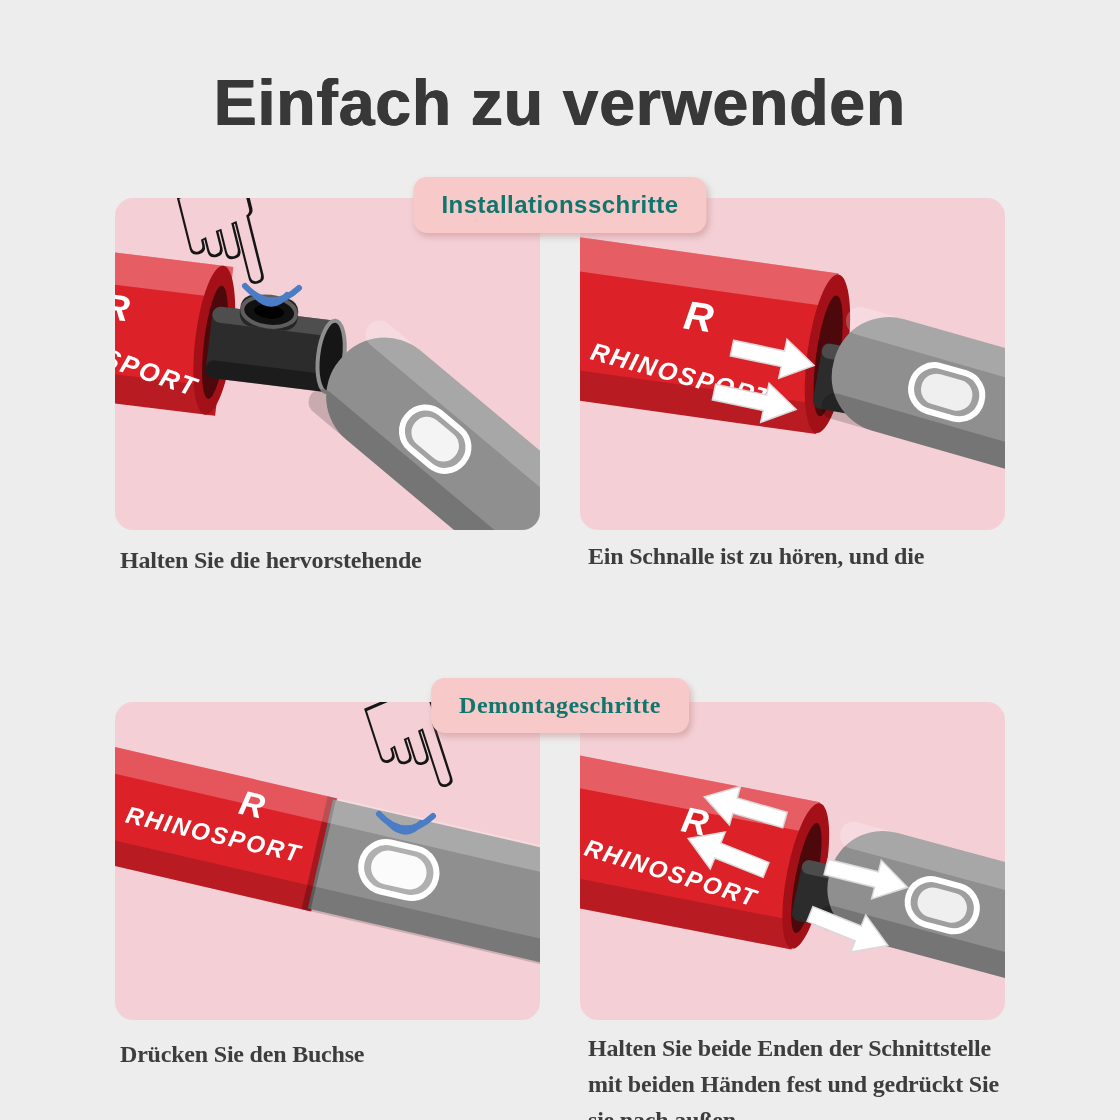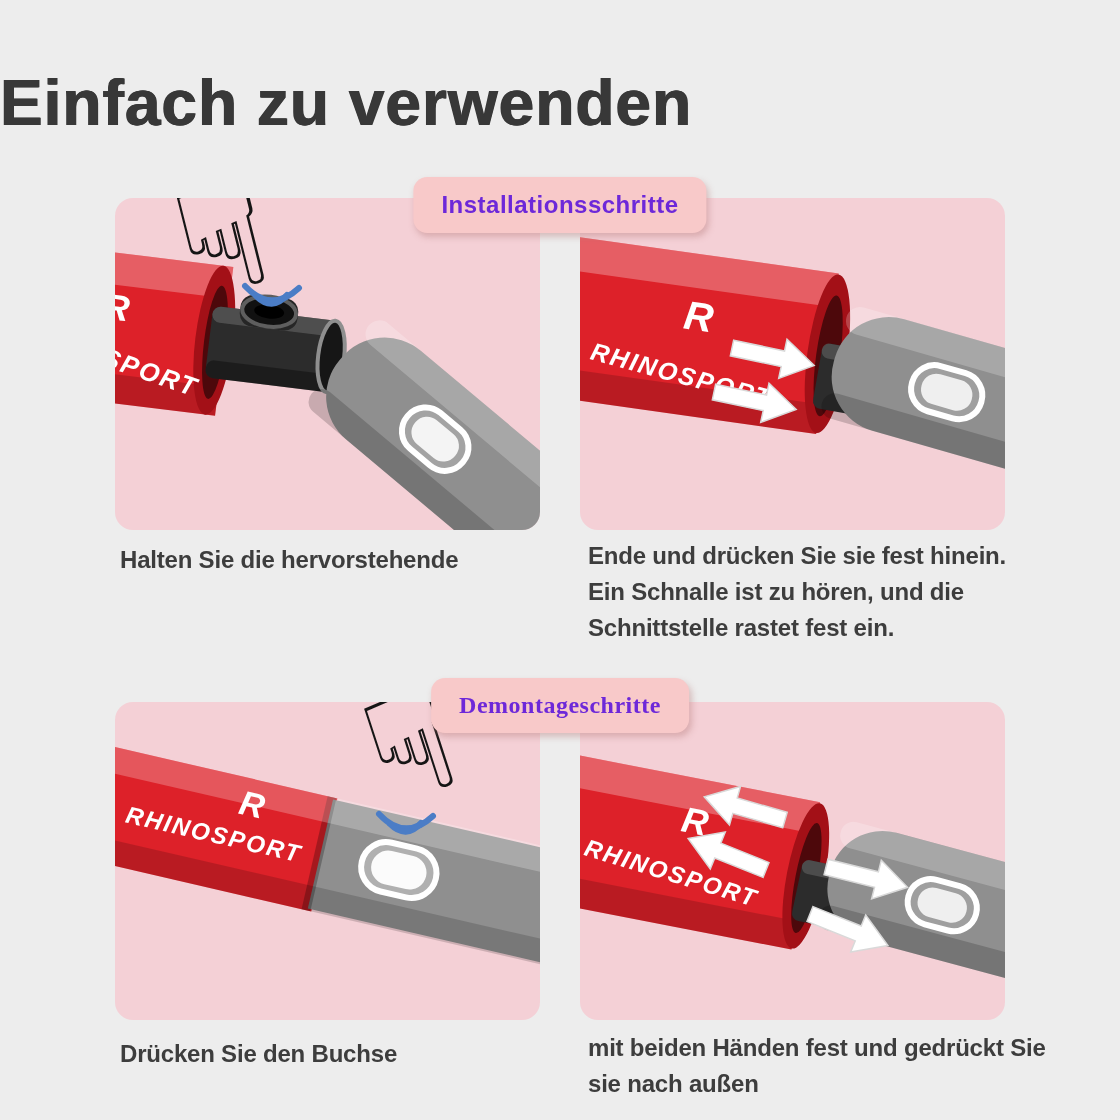--- a/index.html
+++ b/index.html
@@ -2,27 +2,27 @@
 <html><head>
 <meta charset="utf-8">
 <style>
   html,body{margin:0;padding:0;}
   body{
     width:1120px;height:1120px;position:relative;overflow:hidden;
     background:#ededed;
     font-family:"Liberation Sans",sans-serif;
   }
   .page-title{
-    position:absolute;top:66px;left:0;width:1120px;text-align:left;
+    position:absolute;top:66px;left:0;width:1120px;text-align:center;
     font-size:64px;font-weight:bold;color:#383838;letter-spacing:1px;
     text-shadow:0.6px 0 0 #383838,-0.6px 0 0 #383838;
   }
   .badge{
     position:absolute;left:50%;transform:translateX(-50%);
-    background:#f8c9c9;color:#6d28d9;font-weight:bold;font-size:24px;
+    background:#f8c9c9;color:#0f766e;font-weight:bold;font-size:24px;
     padding:14px 28px;border-radius:14px;z-index:6;white-space:nowrap;
     box-shadow:2px 4px 6px rgba(186,128,128,0.45);
     letter-spacing:0.5px;
   }
   .badge.install{top:177px;}
   .badge.removal{top:678px;font-family:Liberation Serif, serif;}
   .panel{
     position:absolute;width:425px;background:#f4d0d6;border-radius:18px;
     overflow:hidden;z-index:1;
   }
@@ -38,21 +38,21 @@
   }
   .hand.h1{left:62px;top:-36px;font-size:152px;transform:rotate(-14deg);}
   .hand.h3{left:252px;top:-30px;font-size:145px;transform:rotate(-18deg);}
   .arcs{position:absolute;z-index:4;}
   .arcs.a1{left:124px;top:78px;}
   .arcs.a3{left:258px;top:102px;}
   .caption{
     position:absolute;color:#3d3d3d;font-weight:bold;font-size:24px;
     line-height:36px;letter-spacing:-0.2px;
   }
-  .caption div{white-space:nowrap;}
+  .caption div{white-space:nowrap;font-family:Liberation Serif, serif;}
   .cap1{left:120px;top:542px;}
   .cap2{left:588px;top:538px;}
   .cap3{left:120px;top:1036px;}
   .cap4{left:588px;top:1030px;}
   .brand-txt{fill:#ffffff;font-weight:bold;font-style:italic;font-family:"Liberation Sans",sans-serif;}
 </style>
 </head>
 <body>
 
 <div class="page-title">Einfach zu verwenden</div>
@@ -201,25 +201,24 @@
       <polygon points="0,-8 52,-8 52,-20 84,0 52,20 52,8 0,8" fill="#ffffff" stroke="#d9d9d9" stroke-width="1.5" transform="translate(230,212) rotate(22)"></polygon>
     </g>
   </svg>
 </div>
 
 <div class="caption cap1">
   <div>Halten Sie die hervorstehende</div>
 </div>
 
 <div class="caption cap2">
-  <div>Ende und drücken Sie sie fest hinein.</div>
   <div>Ein Schnalle ist zu hören, und die</div>
-  <div>Schnittstelle rastet fest ein.</div>
 </div>
 
 <div class="caption cap3">
   <div>Drücken Sie den Buchse</div>
 </div>
 
 <div class="caption cap4">
+  <div>Halten Sie beide Enden der Schnittstelle</div>
   <div>mit beiden Händen fest und gedrückt Sie</div>
   <div>sie nach außen</div>
 </div>
 
 </body></html>

